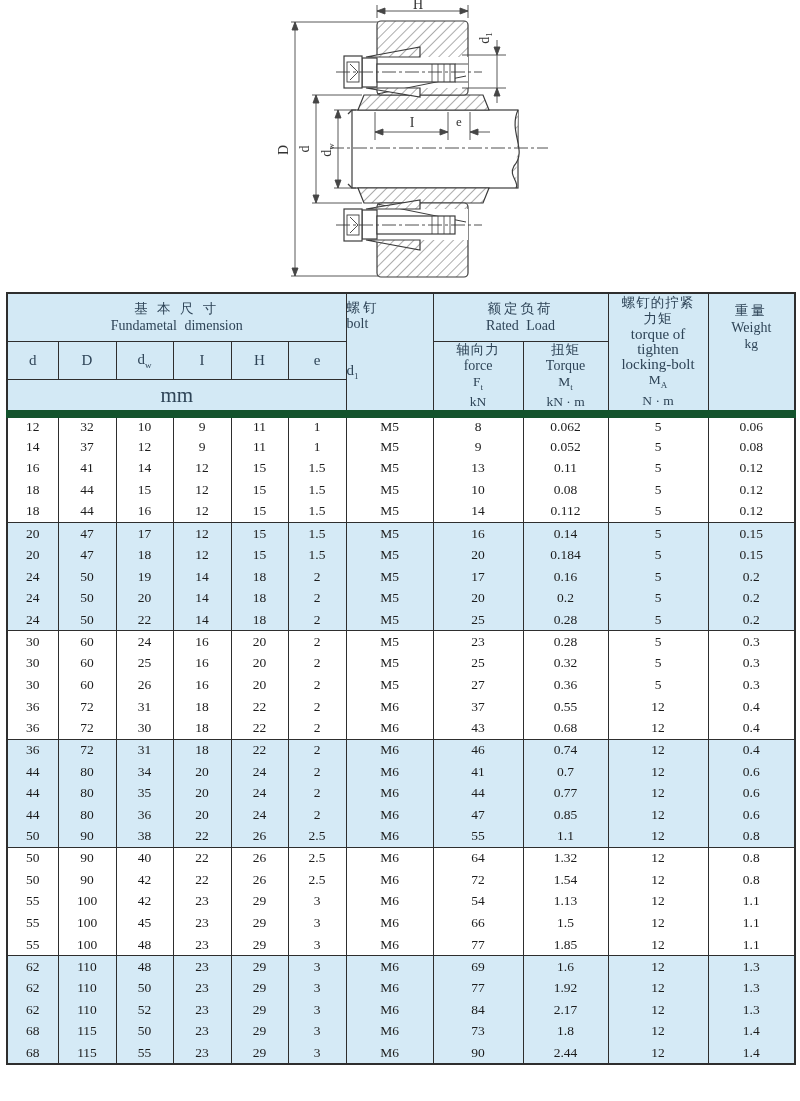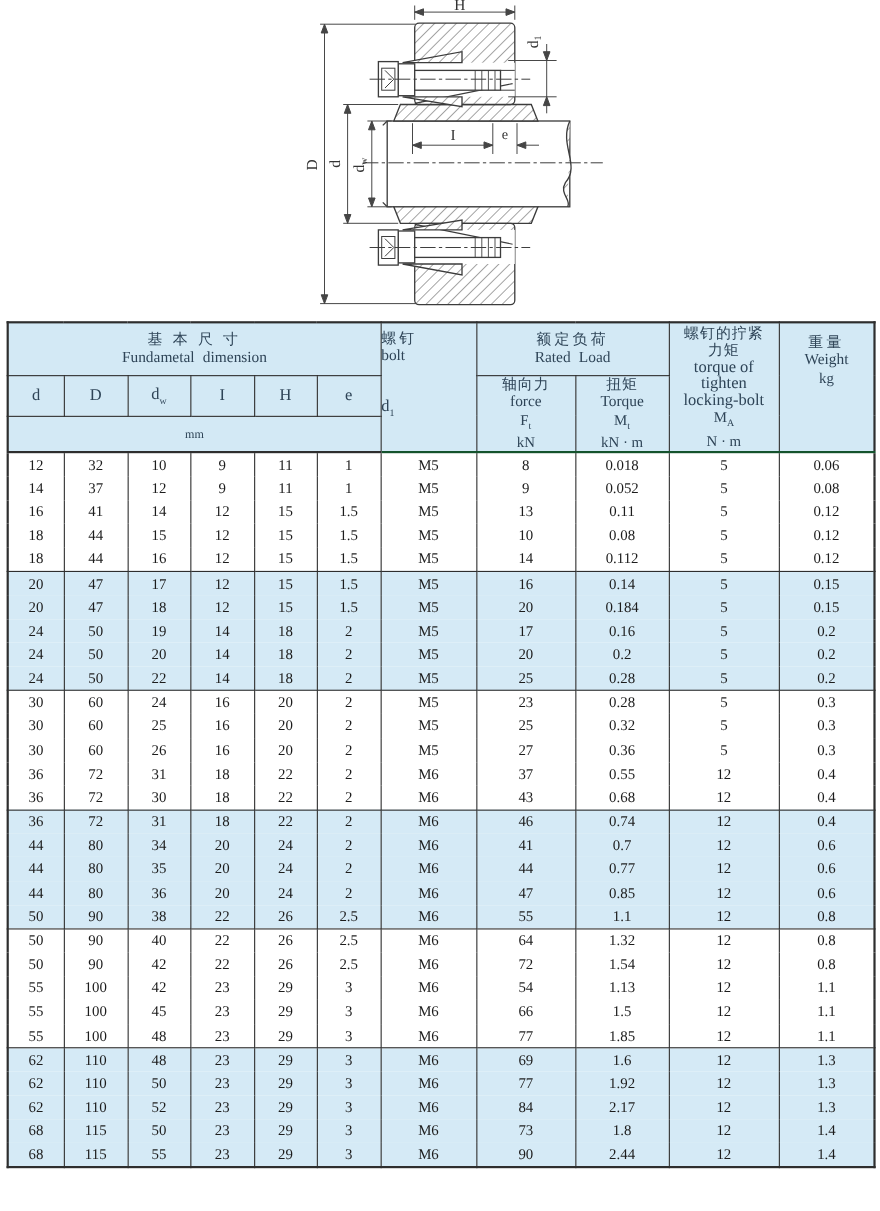--- a/index.html
+++ b/index.html
@@ -19,21 +19,21 @@
   }
   thead th { background:#d3e9f5; font-weight:normal; color:#2e4457;
     border-top:1px solid #2e2e2e; border-bottom:1px solid #2e2e2e; }
   tr.h1 th { height:48px; }
   tr.h2 th { height:36px; }
   tr.h3 th { height:32px; }
   tbody td { height:21.66px; font-size:13.5px; color:#1c1c1c; background:#ffffff; }
   tbody tr.shaded td { background:#d5eaf6; }
   tbody tr.group-end td { border-bottom:1.5px solid #2e2e2e; }
   tbody tr td { border-top:0; border-bottom:0; }
-  thead { border-bottom:2px solid #14532d; }
+  thead { border-bottom:8px solid #14532d; }
   tr.h3 th { border-bottom:2px solid #2e2e2e; }
 
   .cn  { font-size:13.5px; letter-spacing:3px; line-height:17px; }
   .en  { font-size:14px; word-spacing:4px; line-height:17px; }
   .en-sm { font-size:15px; line-height:15px; }
   .sym { font-size:15px; }
   .sym sub, .dimletter sub { font-size:9px; }
   .unit { font-size:13.5px; line-height:16px; }
   .dimletter { font-size:15px; color:#2e4457; }
 
@@ -234,34 +234,34 @@
           <div class="unit">kN</div>
         </th>
         <th rowspan="2">
           <div class="cn tight" style="letter-spacing:1px">扭矩</div>
           <div class="en tight">Torque</div>
           <div class="sym tight" style="font-size:13.5px"><span>M</span><sub>t</sub></div>
           <div class="unit">kN · m</div>
         </th>
       </tr>
       <tr class="h3">
-        <th colspan="6"><span style="font-size:11px">mm</span></th>
+        <th colspan="6"><span style="font-size:21px">mm</span></th>
       </tr>
     </thead>
     <tbody id="tbody">
         <tr>
           <td>12</td>
           <td>32</td>
           <td>10</td>
           <td>9</td>
           <td>11</td>
           <td>1</td>
           <td>M5</td>
           <td>8</td>
-          <td>0.018</td>
+          <td>0.062</td>
           <td>5</td>
           <td>0.06</td>
         </tr>
         <tr>
           <td>14</td>
           <td>37</td>
           <td>12</td>
           <td>9</td>
           <td>11</td>
           <td>1</td>

